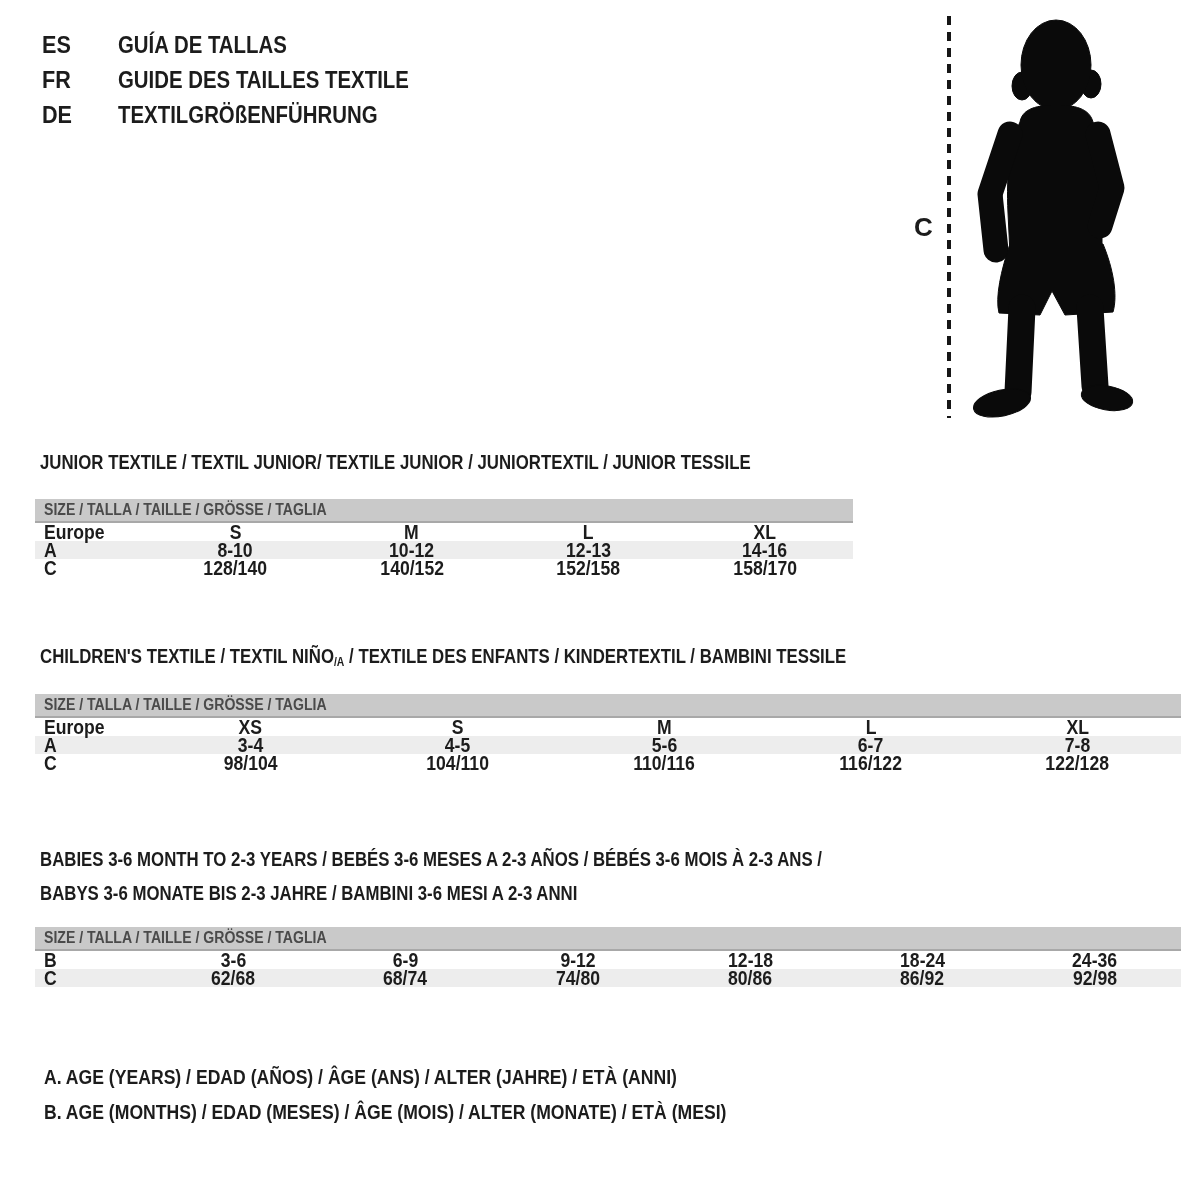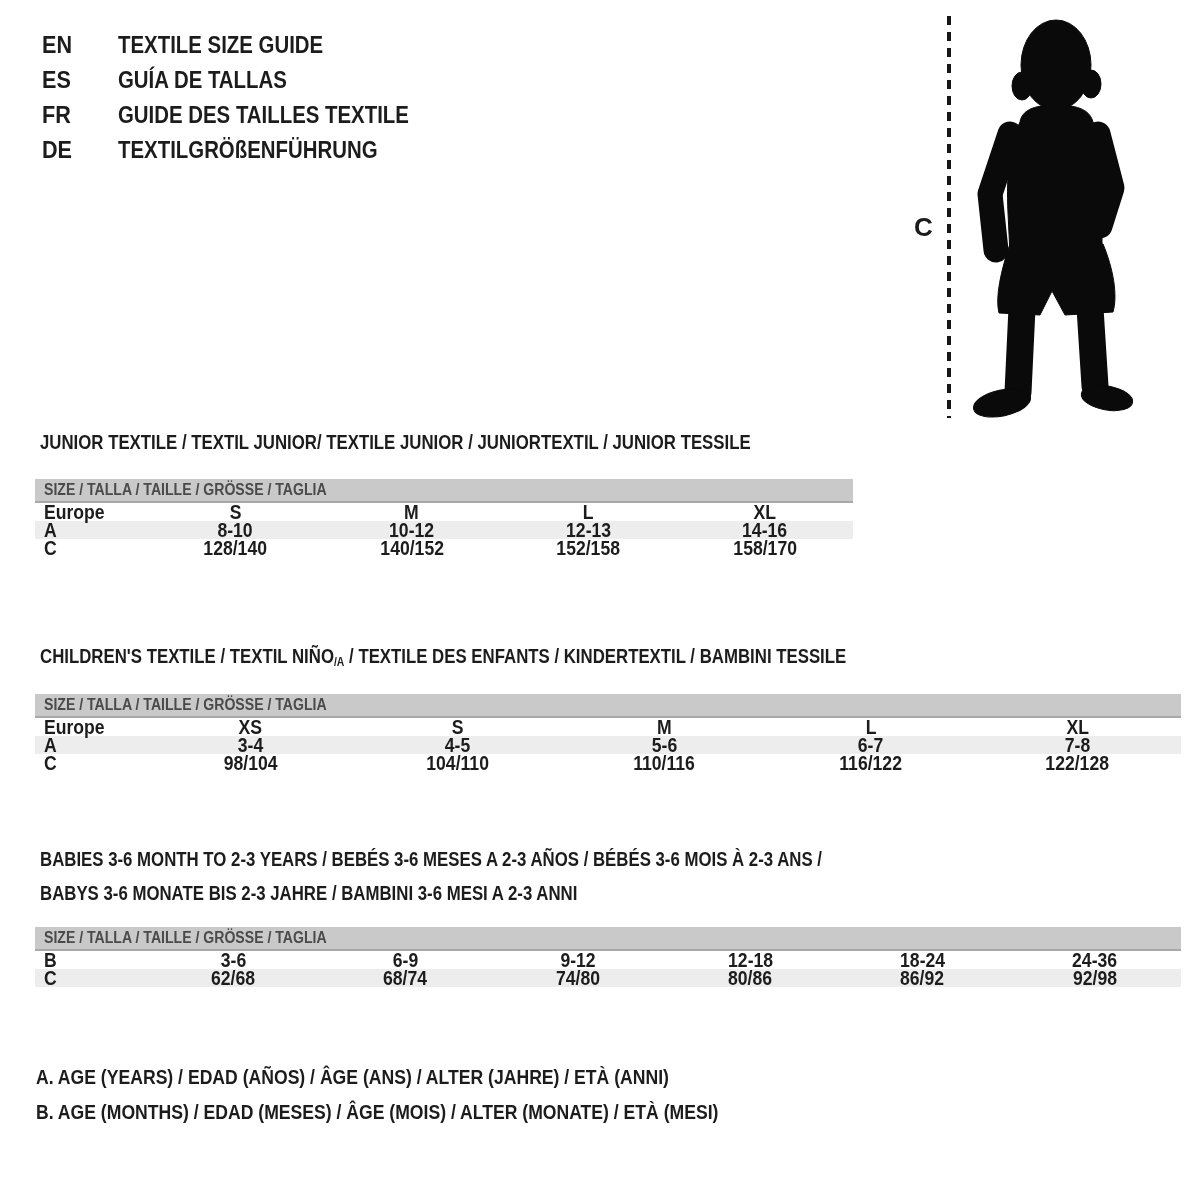--- a/index.html
+++ b/index.html
@@ -34,53 +34,49 @@
   .dash-line{
     position:absolute;left:947px;top:16px;width:4px;height:402px;
     background:repeating-linear-gradient(to bottom,#161616 0 9px,transparent 9px 16px);
   }
   .figure-label{position:absolute;left:914px;top:212px;font-size:26px;font-weight:bold;}
   .silhouette{position:absolute;left:952px;top:12px;width:200px;height:412px;}
   .silhouette *{fill:var(--c-sil);stroke:var(--c-sil);}
 
   
   .sec{position:absolute;left:35px;}
-  .sec-junior{top:425px;}
+  .sec-junior{top:445px;}
   .sec-children{top:639px;}
   .sec-babies{top:842px;}
   .sec-title{margin-left:5px;font-size:21px;line-height:34px;font-weight:bold;}
   .sec-junior   .size-table{margin-top:20px;width:818px;}
   .sec-children .size-table{margin-top:18px;width:1146px;}
   .sec-babies   .size-table{margin-top:17px;width:1146px;}
   .subpart{font-size:13px;position:relative;top:3px;}
 
   .t-bar{
     height:24px;background:var(--c-bar);display:flex;align-items:center;
     padding-left:9px;color:var(--c-bar-text);font-size:16px;
     border-bottom:2px solid #a8a8a8;
   }
   .t-row{height:18px;display:flex;align-items:center;font-size:20px;}
   .t-row.shaded{background:var(--c-shade);}
   .t-label{width:112px;padding-left:9px;}
   .t-cell{flex:1;text-align:center;}
 
   
-  .notes{position:absolute;left:36px;top:1060px;}
+  .notes{position:absolute;left:44px;top:1060px;}
   .note-row{height:35px;display:flex;align-items:center;font-size:20px;}
 </style>
 </head>
 <body>
 
 <div class="canvas">
 
   <div class="lang-list">
-      <div class="lang-row">
-        <span class="cond sc90 code">EN</span>
-        <span class="cond sc85">TEXTILE SIZE GUIDE</span>
-      </div>
       <div class="lang-row">
         <span class="cond sc90 code">ES</span>
         <span class="cond sc85">GUÍA DE TALLAS</span>
       </div>
       <div class="lang-row">
         <span class="cond sc90 code">FR</span>
         <span class="cond sc85">GUIDE DES TAILLES TEXTILE</span>
       </div>
       <div class="lang-row">
         <span class="cond sc90 code">DE</span>

